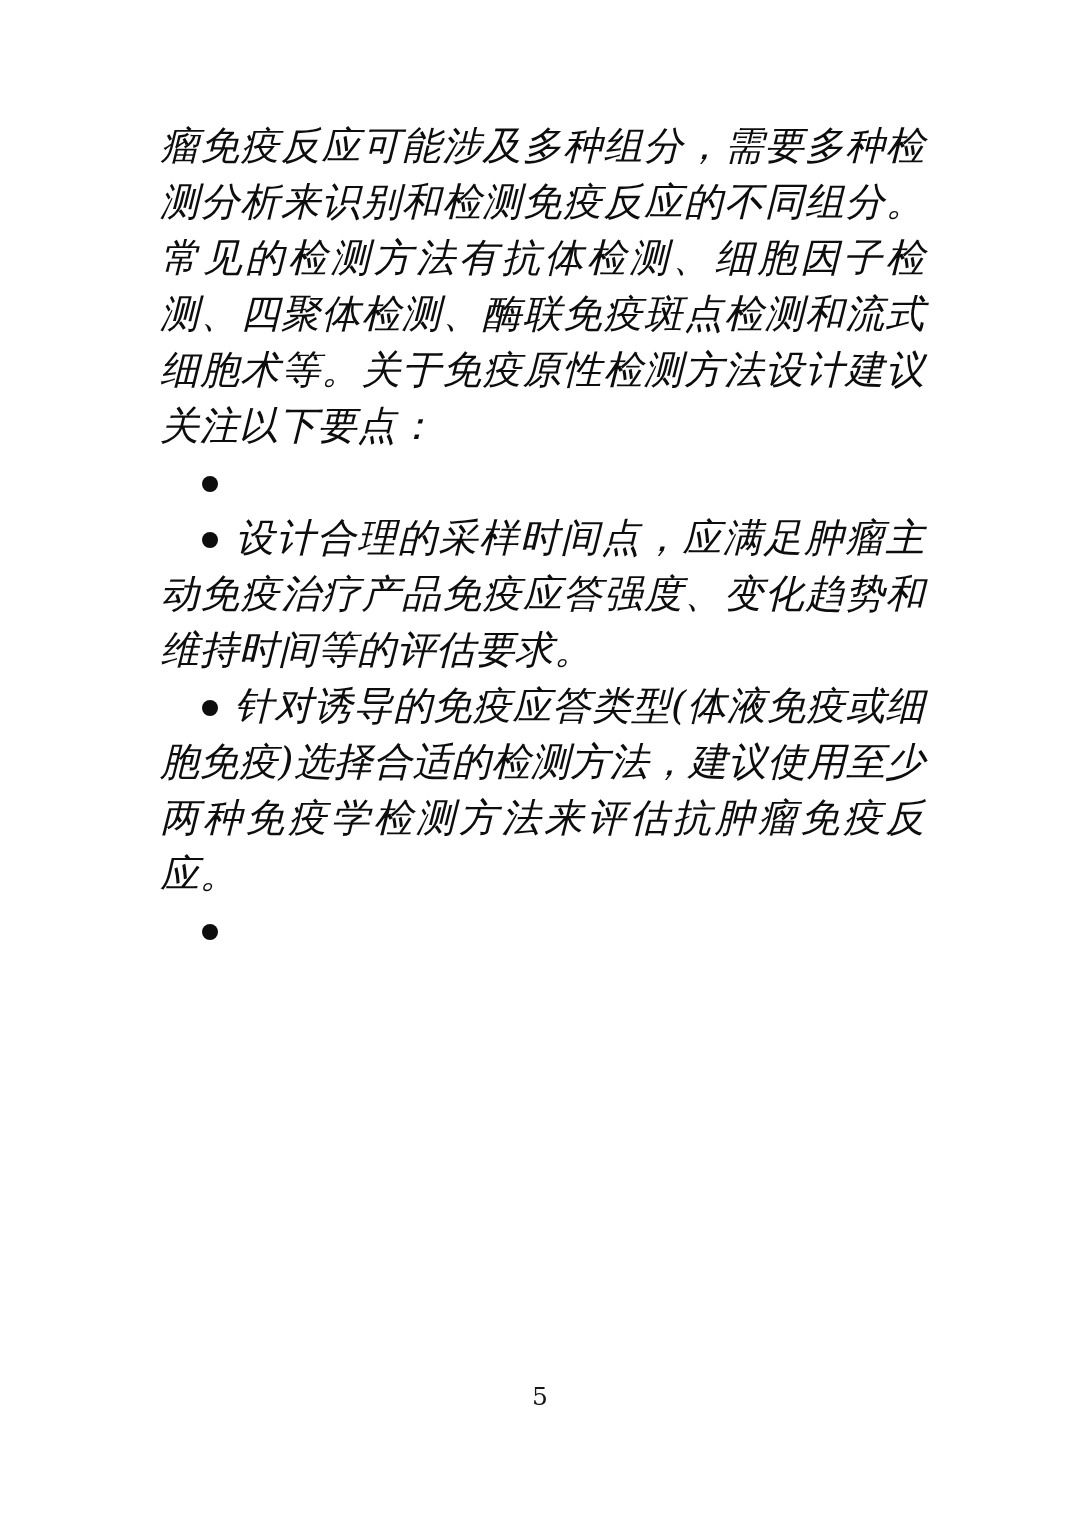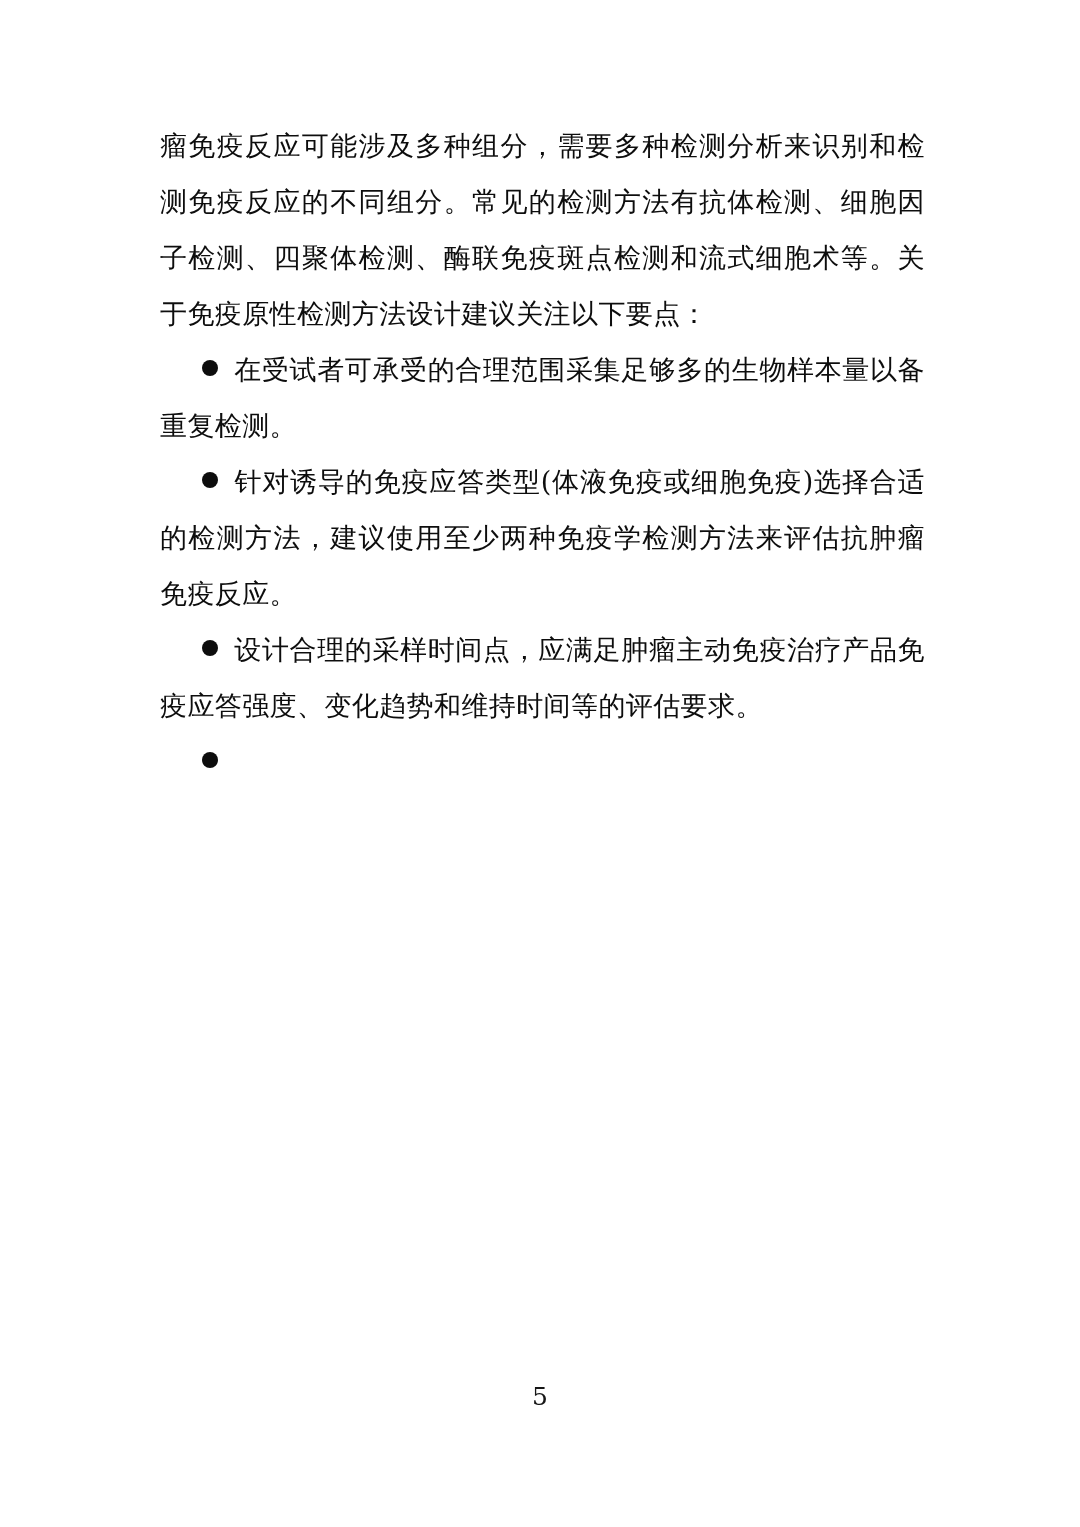--- a/index.html
+++ b/index.html
@@ -23,27 +23,28 @@
     background: #ffffff;
     overflow: hidden;
   }
   .content {
     position: absolute;
     left: 160px;
     top: 118px;
     width: 765px;
   }
   .para {
-    font-size: 27px;
+    font-size: 39px;
     line-height: 56px;
     letter-spacing: 0.4px;
     text-align: justify;
     text-justify: inter-ideograph;
     margin: 0;
     word-break: break-all;
+    font-style: italic;
   }
   .indent {
     text-indent: 67px;
   }
   .bullet-para {
     position: relative;
     padding-left: 0;
     text-indent: 0;
   }
   .dot {
@@ -69,25 +70,25 @@
 </style>
 </head>
 <body>
 
 <div class="page">
   <div class="content">
 
     <p class="para">瘤免疫反应可能涉及多种组分，需要多种检测分析来识别和检测免疫反应的不同组分。常见的检测方法有抗体检测、细胞因子检测、四聚体检测、酶联免疫斑点检测和流式细胞术等。关于免疫原性检测方法设计建议关注以下要点：</p>
 
 
-    <p class="para bullet-para"><span class="dot"></span><span>在受试者可承受的合理范围采集足够多的生物样本量以备重复检测。</span></p>
+    <p class="para bullet-para"><span class="dot"></span></p>
+
+    <p class="para bullet-para"><span class="dot"></span><span>设计合理的采样时间点，应满足肿瘤主动免疫治疗产品免疫应答强度、变化趋势和维持时间等的评估要求。</span></p>
 
     <p class="para bullet-para"><span class="dot"></span><span>针对诱导的免疫应答类型(体液免疫或细胞免疫)选择合适的检测方法，建议使用至少两种免疫学检测方法来评估抗肿瘤免疫反应。</span></p>
-
-    <p class="para bullet-para"><span class="dot"></span><span>设计合理的采样时间点，应满足肿瘤主动免疫治疗产品免疫应答强度、变化趋势和维持时间等的评估要求。</span></p>
 
     <p class="para bullet-para"><span class="dot"></span></p>
 
 
   </div>
 
   <div class="pagenum">5</div>
 </div>
 
 </body></html>

